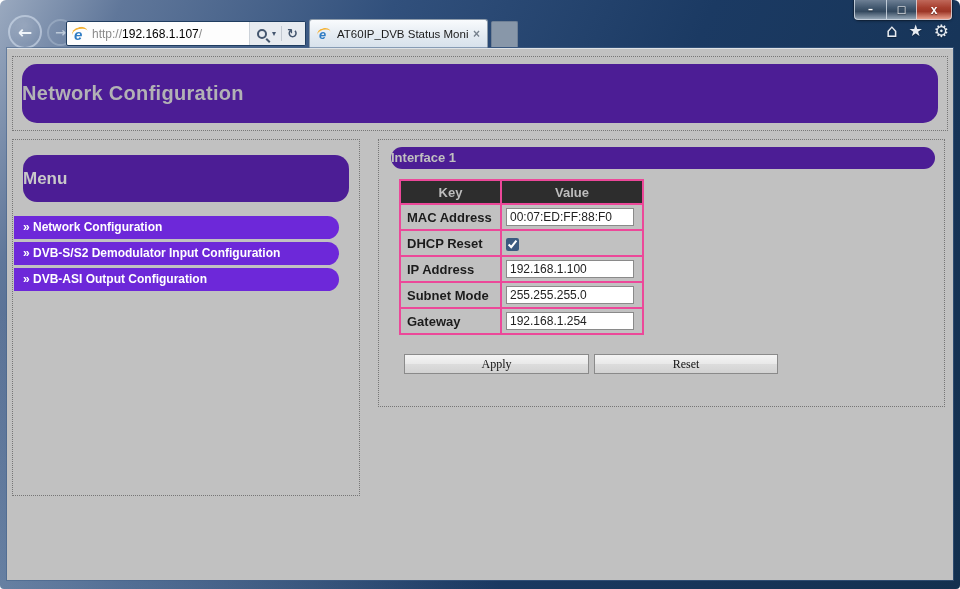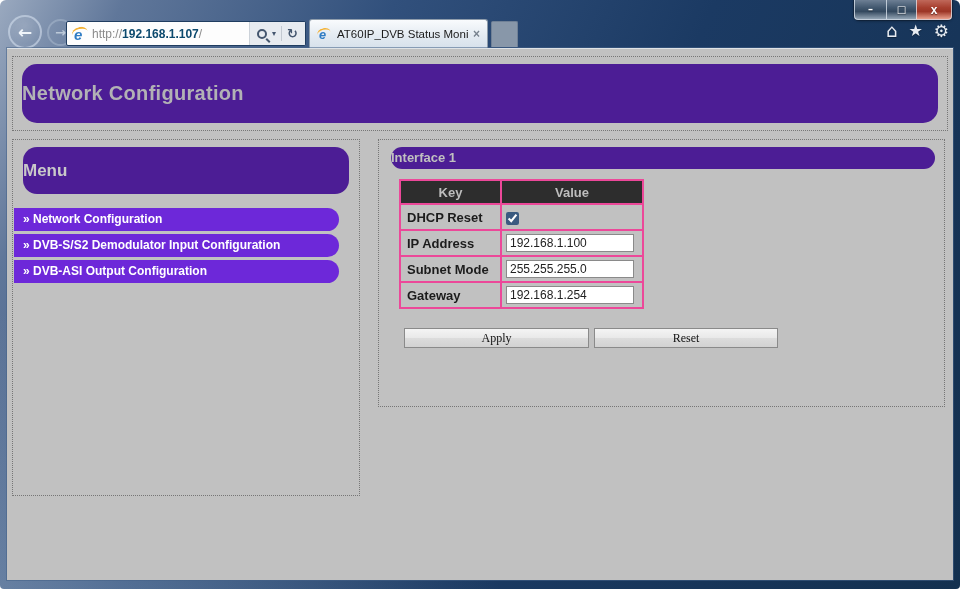--- a/index.html
+++ b/index.html
@@ -40,21 +40,21 @@
 
   .address-bar{ position:absolute; left:66px; top:21px; width:240px; height:25px;
     background:#fdfdfd; border:1px solid #203d60; border-radius:2px;
     display:flex; align-items:center; overflow:hidden; }
   .ie-logo{ position:relative; width:17px; height:16px; margin:0 3px 0 5px; flex:none; }
   .ie-e{ font-style:italic; font-weight:bold; font-size:15px; line-height:16px; color:#2f7cc4; padding-left:2px; }
   .ie-swoosh{ position:absolute; top:1px; left:0; width:16px; height:12px;
     border-top:2px solid #f4b234; border-radius:50%; transform:rotate(-14deg); }
   .url{ flex:1; font-size:12px; white-space:nowrap; overflow:hidden; }
   .url .dim{ color:#8a8a8a; }
-  .url .host{ color:#0c4a6e; font-weight:bold; }
+  .url .host{ color:#000000; font-weight:normal; }
   .addr-tools{ height:100%; flex:none; display:flex; align-items:center; gap:5px;
     background:#e7ebf0; border-left:1px solid #ccd2d9; padding:0 7px; color:#44566e; }
   .magnifier{ position:relative; width:10px; height:10px; border:2px solid #44566e; border-radius:50%; display:inline-block; }
   .magnifier::after{ content:""; position:absolute; width:2px; height:5px; background:#44566e;
     left:8px; top:7px; transform:rotate(-45deg); }
   .caret{ font-size:8px; }
   .addr-divider{ width:1px; height:15px; background:#c3c9d1; }
   .refresh{ font-size:13px; font-weight:bold; }
 
   .tab{ position:absolute; left:309px; top:19px; width:179px; height:29px;
@@ -81,21 +81,21 @@
   .panel{ border:1px dotted #767676; }
   .dark-bar{ background:#4c1d95; color:#b5b5b5; text-align:left; }
 
   .title-panel{ margin:7px 5px 0 5px; height:75px; padding:7px 9px; }
   .page-title{ height:59px; line-height:59px; border-radius:15px; font-size:20px;
     font-weight:bold; color:#b2b2b5; letter-spacing:.3px; }
 
   .content-row{ margin:8px 5px 0 5px; display:flex; align-items:flex-start; gap:18px; }
 
   .menu-panel{ width:348px; height:357px; padding-top:7px; }
-  .menu-header{ margin:0 10px; height:47px; line-height:47px; border-radius:14px;
+  .menu-header{ margin:8px 10px; height:47px; line-height:47px; border-radius:14px;
     font-size:17px; font-weight:bold; color:#c9c9c9; }
   .menu-items{ margin-top:14px; }
   .menu-item{ height:23px; line-height:23px; margin:0 20px 3px 1px; padding-left:9px;
     background:#6d28d9; color:#ffffff; font-size:12px; font-weight:bold;
     border-radius:0 12px 12px 0; cursor:pointer; white-space:nowrap; overflow:hidden; }
 
   .interface-panel{ width:567px; height:268px; padding:7px 9px 0 12px; }
   .interface-header{ height:22px; line-height:22px; border-radius:11px;
     font-size:13px; font-weight:bold; color:#c0c0c0; }
 
@@ -199,20 +199,24 @@
 
         <table class="kv-table">
           <thead>
             <tr>
               <th class="col-key">Key</th>
               <th class="col-val">Value</th>
             </tr>
           </thead>
           <tbody id="kv-body">
               <tr>
+                <td class="key">MAC Address</td>
+                <td class="val"><input type="text" value="00:07:ED:FF:88:F0" style=""></td>
+              </tr>
+              <tr>
                 <td class="key">DHCP Reset</td>
                 <td class="val"><input type="checkbox" checked="" style=""></td>
               </tr>
               <tr>
                 <td class="key">IP Address</td>
                 <td class="val"><input type="text" value="192.168.1.100" style=""></td>
               </tr>
               <tr>
                 <td class="key">Subnet Mode</td>
                 <td class="val"><input type="text" value="255.255.255.0" style=""></td>

